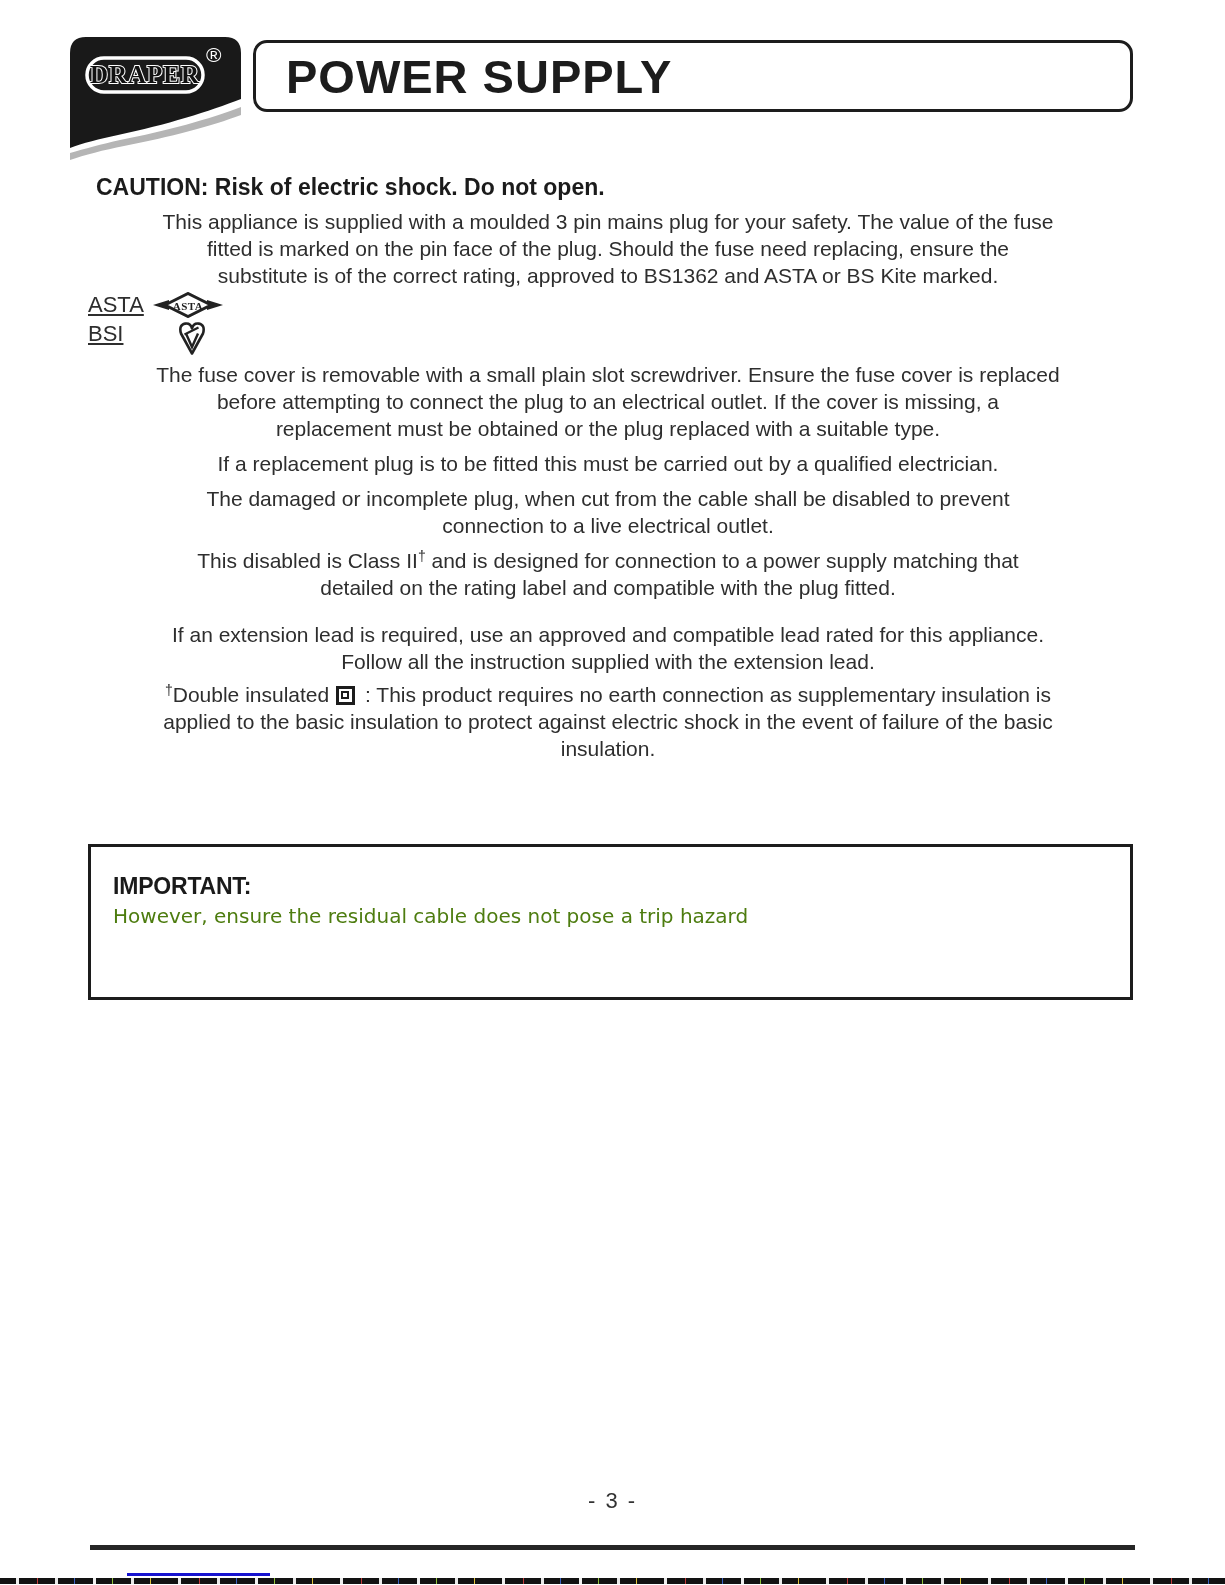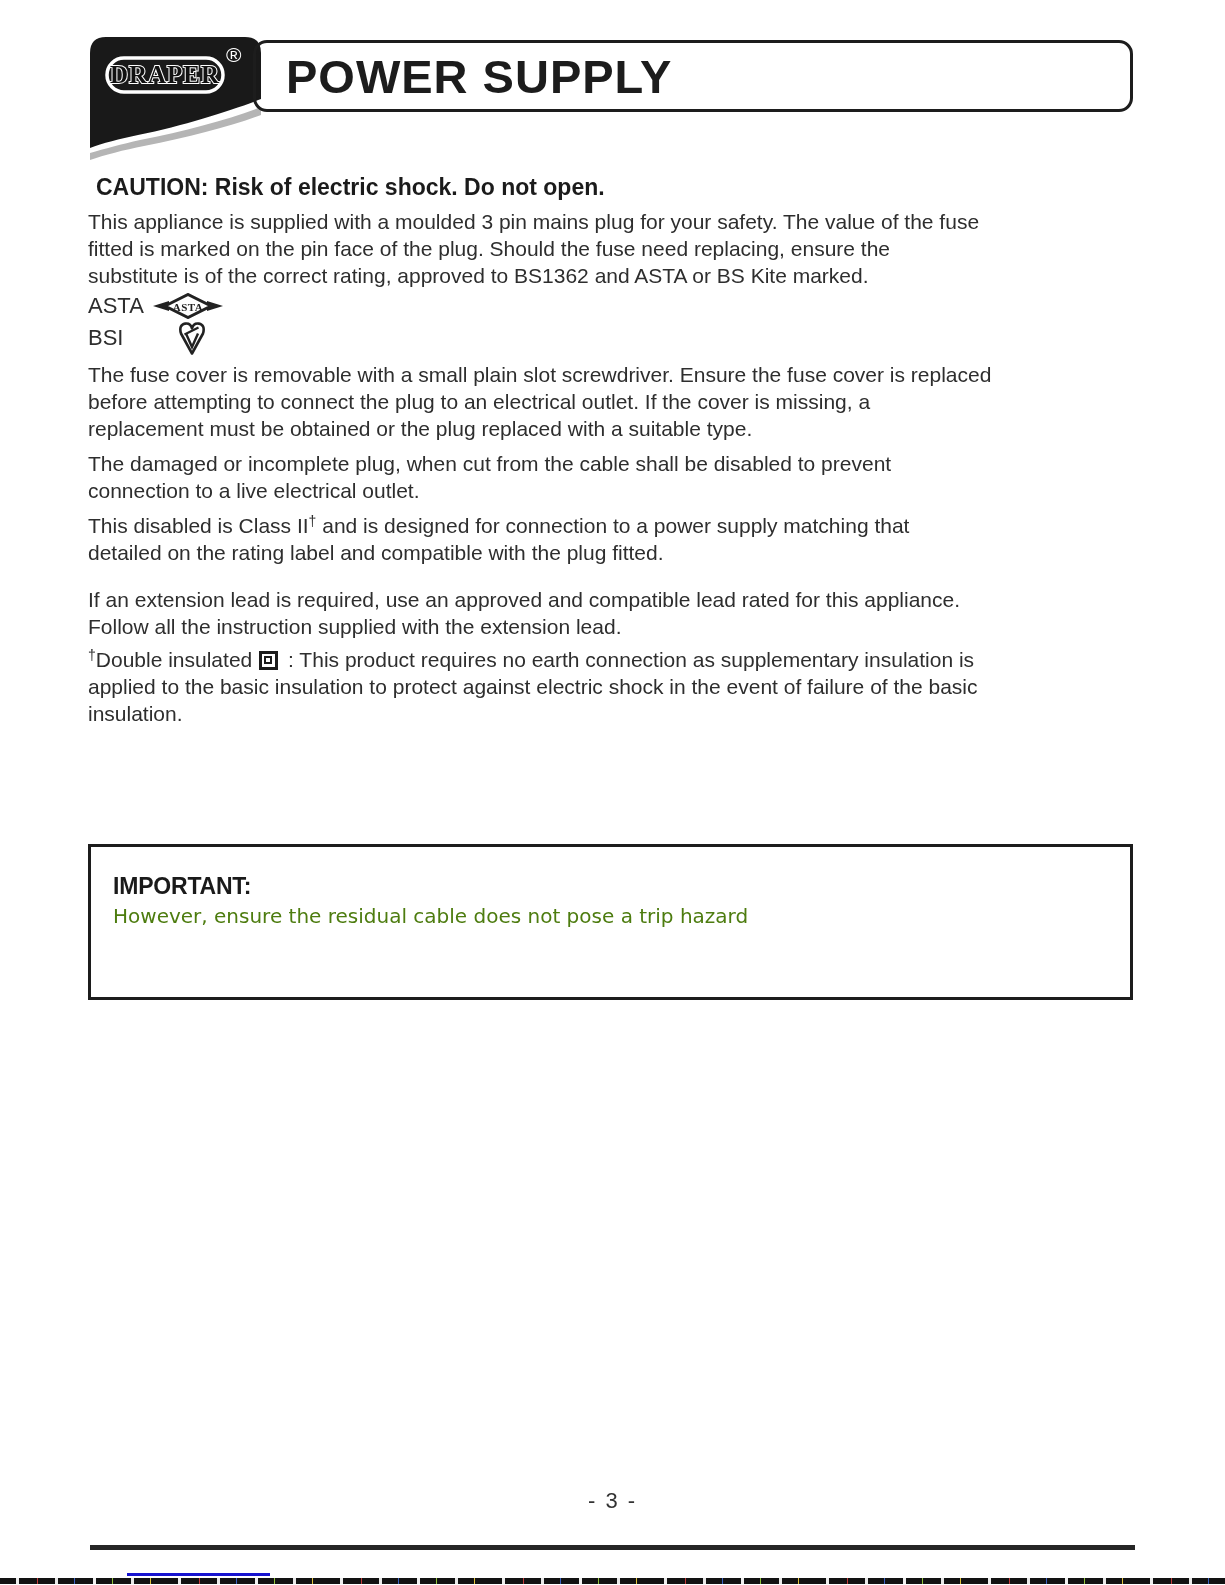--- a/index.html
+++ b/index.html
@@ -7,45 +7,45 @@
     width:1225px; height:1585px;
     background:#ffffff;
     font-family:"Liberation Sans", sans-serif;
     color:#2e2e2e;
     position:relative;
     overflow:hidden;
   }
   .page { position:absolute; inset:0; }
 
   
-  .logo-wrap { position:absolute; left:90px; top:37px; width:171px; height:124px; }
+  .logo-wrap { position:absolute; left:70px; top:37px; width:171px; height:124px; }
   .title-box {
     position:absolute; left:253px; top:40px; width:880px; height:72px;
     border:3.5px solid #1d1d1d; border-radius:14px;
     box-sizing:border-box;
     display:flex; align-items:center;
     padding-left:30px;
   }
   .title-box .title-text {
     font-size:47px; font-weight:bold; letter-spacing:1px; color:#1c1c1c;
     white-space:pre;
   }
 
   
   .content { position:absolute; left:88px; top:166px; width:1040px; }
   .caution {
     font-size:23px; font-weight:bold; color:#1b1b1b;
     line-height:26px; white-space:pre; margin:8px;
   }
   .para {
     font-size:21px; line-height:27px; white-space:pre;
-    margin:6px 0 0 0; color:#2e2e2e;
+    margin:6px 0 0 0; color:#2e2e2e;text-align:center;
   }
   .para sup { font-size:14px; line-height:0; vertical-align:7px; }
-  .mark-row { display:flex; align-items:center; margin-top:3px; }
+  .mark-row { display:flex; align-items:flex-start; margin-top:3px;text-decoration:underline; }
   .mark-row .mark-label { font-size:22px; white-space:pre; }
   .asta-row { height:27px; }
   .asta-row .mark-label { width:64px; }
   .bsi-row  { height:34px; margin-top:2px; }
   .bsi-row .mark-label { width:89px; }
 
   
   .dins {
     display:inline-block; width:13px; height:13px;
     border:3.5px solid #1c1c1c; position:relative;
@@ -142,20 +142,21 @@
         <path d="M15 32.5 L4 12.5 Q1.5 4 8.2 2.6 Q13.5 1.8 15 7.5 Q16.5 1.8 21.8 2.6 Q28.5 4 26 12.5 Z" fill="none" stroke="#222222" stroke-width="2.6" stroke-linejoin="round"></path>
         <path d="M9 12.5 L15 26 L21 12.5" fill="none" stroke="#222222" stroke-width="2.4"></path>
         <path d="M7.5 13.5 L21.5 6.5" stroke="#222222" stroke-width="2.2"></path>
       </svg>
     </div>
 
     <div class="para">The fuse cover is removable with a small plain slot screwdriver. Ensure the fuse cover is replaced
 before attempting to connect the plug to an electrical outlet. If the cover is missing, a
 replacement must be obtained or the plug replaced with a suitable type.</div>
 
+    <div class="para" style="margin-top:8px">If a replacement plug is to be fitted this must be carried out by a qualified electrician.</div>
 
     <div class="para" style="margin-top:8px">The damaged or incomplete plug, when cut from the cable shall be disabled to prevent
 connection to a live electrical outlet.</div>
 
     <div class="para" style="margin-top:8px"><span>This disabled is Class II</span><sup>†</sup><span> and is designed for connection to a power supply matching that
 detailed on the rating label and compatible with the plug fitted.</span></div>
 
     <div class="para" style="margin-top:20px">If an extension lead is required, use an approved and compatible lead rated for this appliance.
 Follow all the instruction supplied with the extension lead.</div>
 

